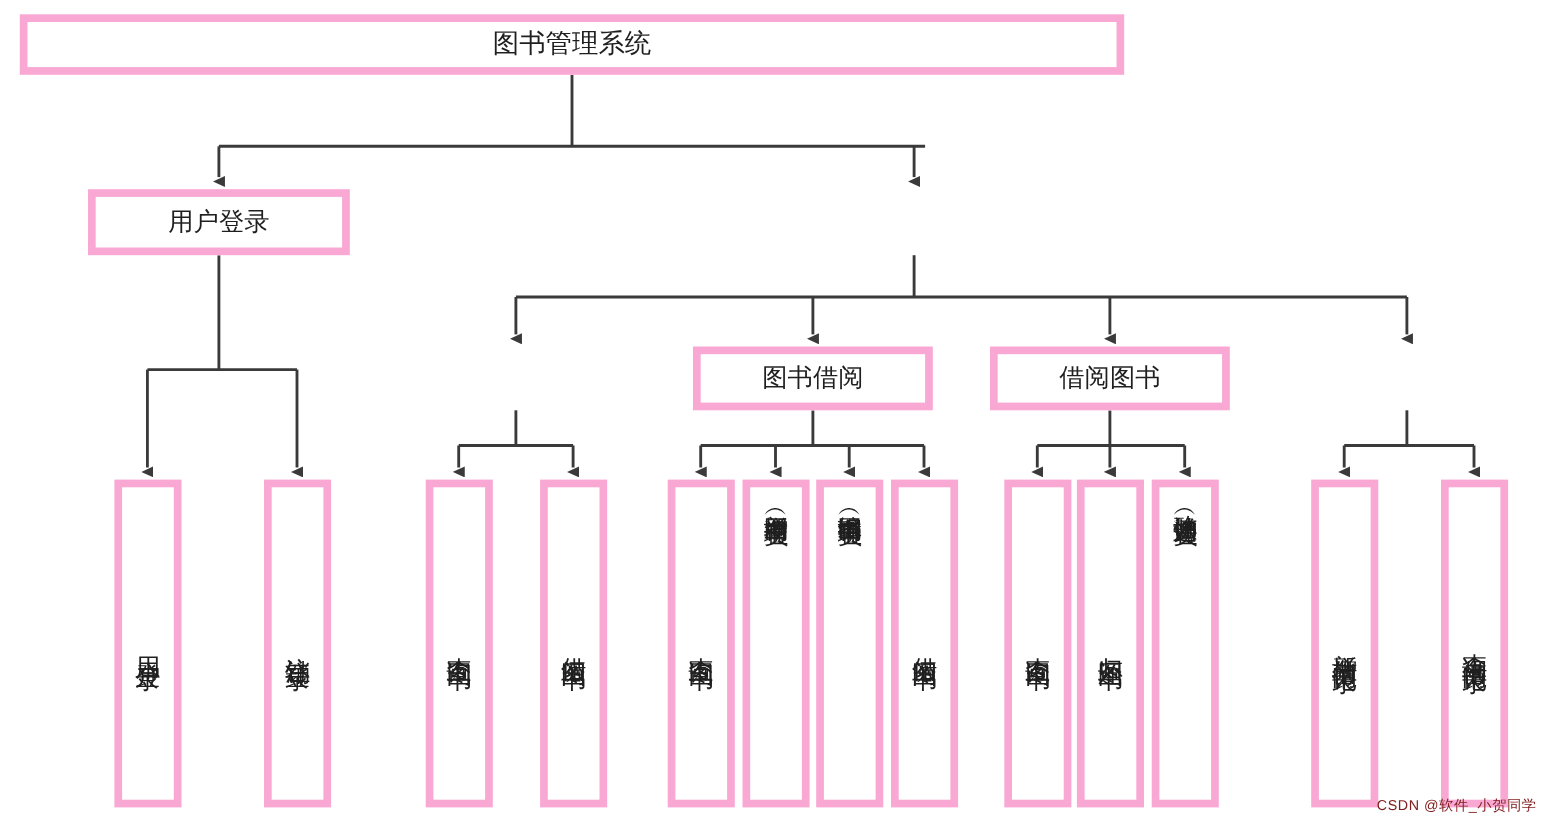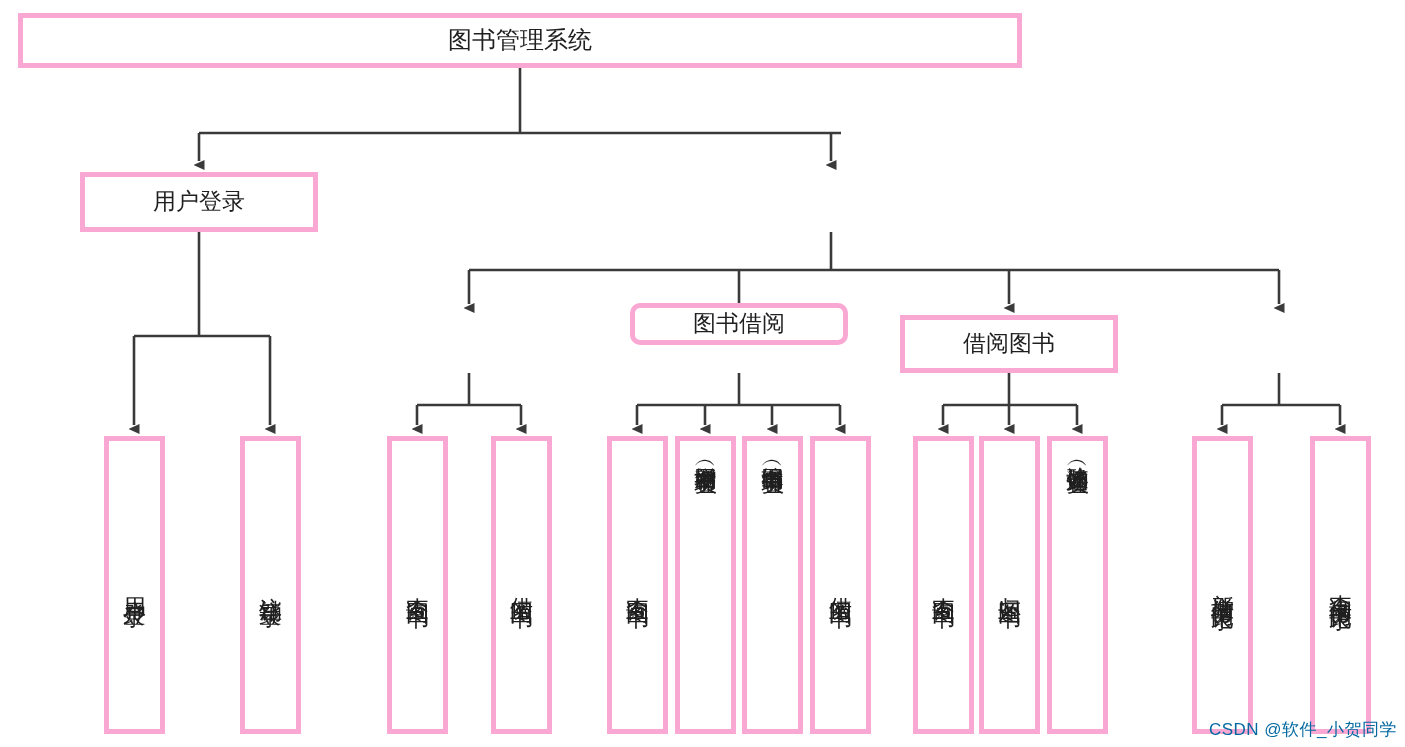--- a/index.html
+++ b/index.html
@@ -24,21 +24,21 @@
     left: 0;
     top: 0;
     width: 1405px;
     height: 747px;
     pointer-events: none;
   }
   .node {
     position: absolute;
     box-sizing: border-box;
     background: #ffffff;
-    border: 5px solid #f9a8d4;
+    border: 7px solid #f9a8d4;
     display: flex;
     align-items: center;
     justify-content: center;
     z-index: 2;
   }
   .node .label {
     color: #1f1f1f;
     line-height: 1.18;
     text-align: center;
     white-space: nowrap;
@@ -68,22 +68,22 @@
     letter-spacing: 1px;
   }
   .node.vert.center-text {
     align-items: center;
     padding-top: 0;
   }
   #watermark {
     position: absolute;
     right: 8px;
     bottom: 6px;
-    font-size: 17px;
-    color: #0369a1;
+    font-size: 13px;
+    color: #7f1d1d;
     letter-spacing: 0.5px;
     z-index: 5;
     white-space: nowrap;
   }
 </style>
 </head>
 <body>
 
 <div id="canvas">
 
@@ -138,21 +138,21 @@
   </svg>
 
   <div class="node horiz root" style="left:18px; top:13px; width:1004px; height:55px;">
     <span class="label">图书管理系统</span>
   </div>
 
   <div class="node horiz" style="left:80px; top:172px; width:238px; height:60px;">
     <span class="label">用户登录</span>
   </div>
 
-  <div class="node horiz" style="left:630px; top:303px; width:218px; height:42px;border-radius:10px;">
+  <div class="node horiz" style="left:630px; top:315px; width:218px; height:58px;">
     <span class="label">图书借阅</span>
   </div>
   <div class="node horiz" style="left:900px; top:315px; width:218px; height:58px;">
     <span class="label">借阅图书</span>
   </div>
 
   <div class="node vert center-text" style="left:104px; top:436px; width:61px; height:298px;">
     <span class="label">用户登录</span>
   </div>
   <div class="node vert center-text" style="left:240px; top:436px; width:61px; height:298px;">

